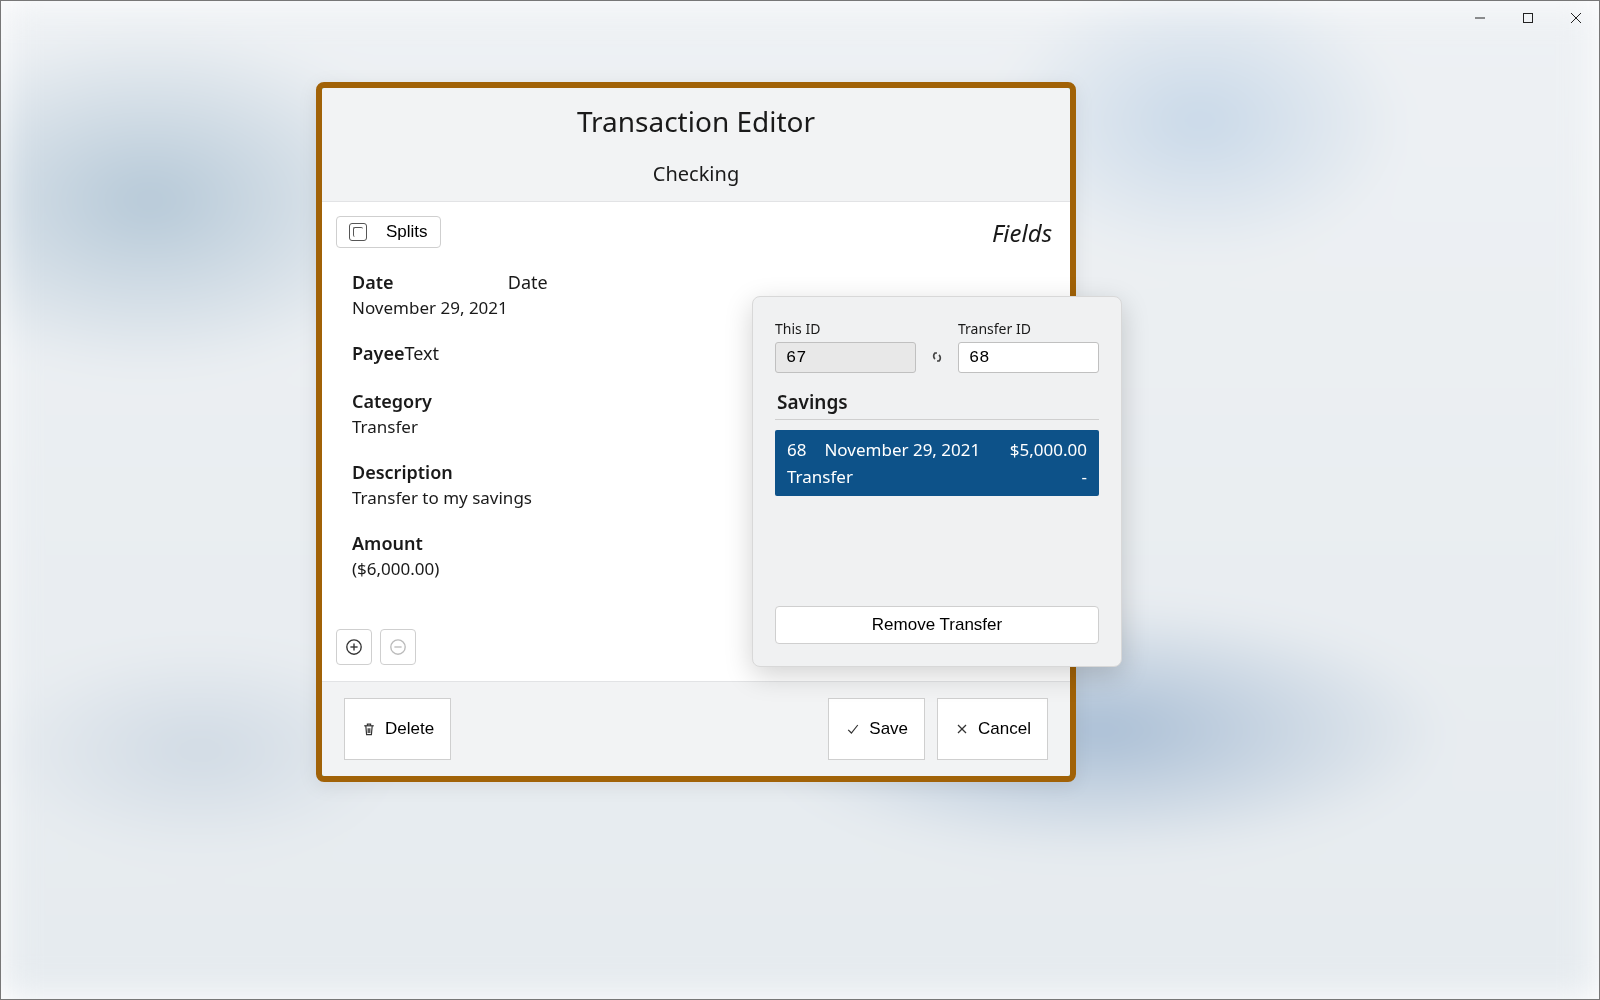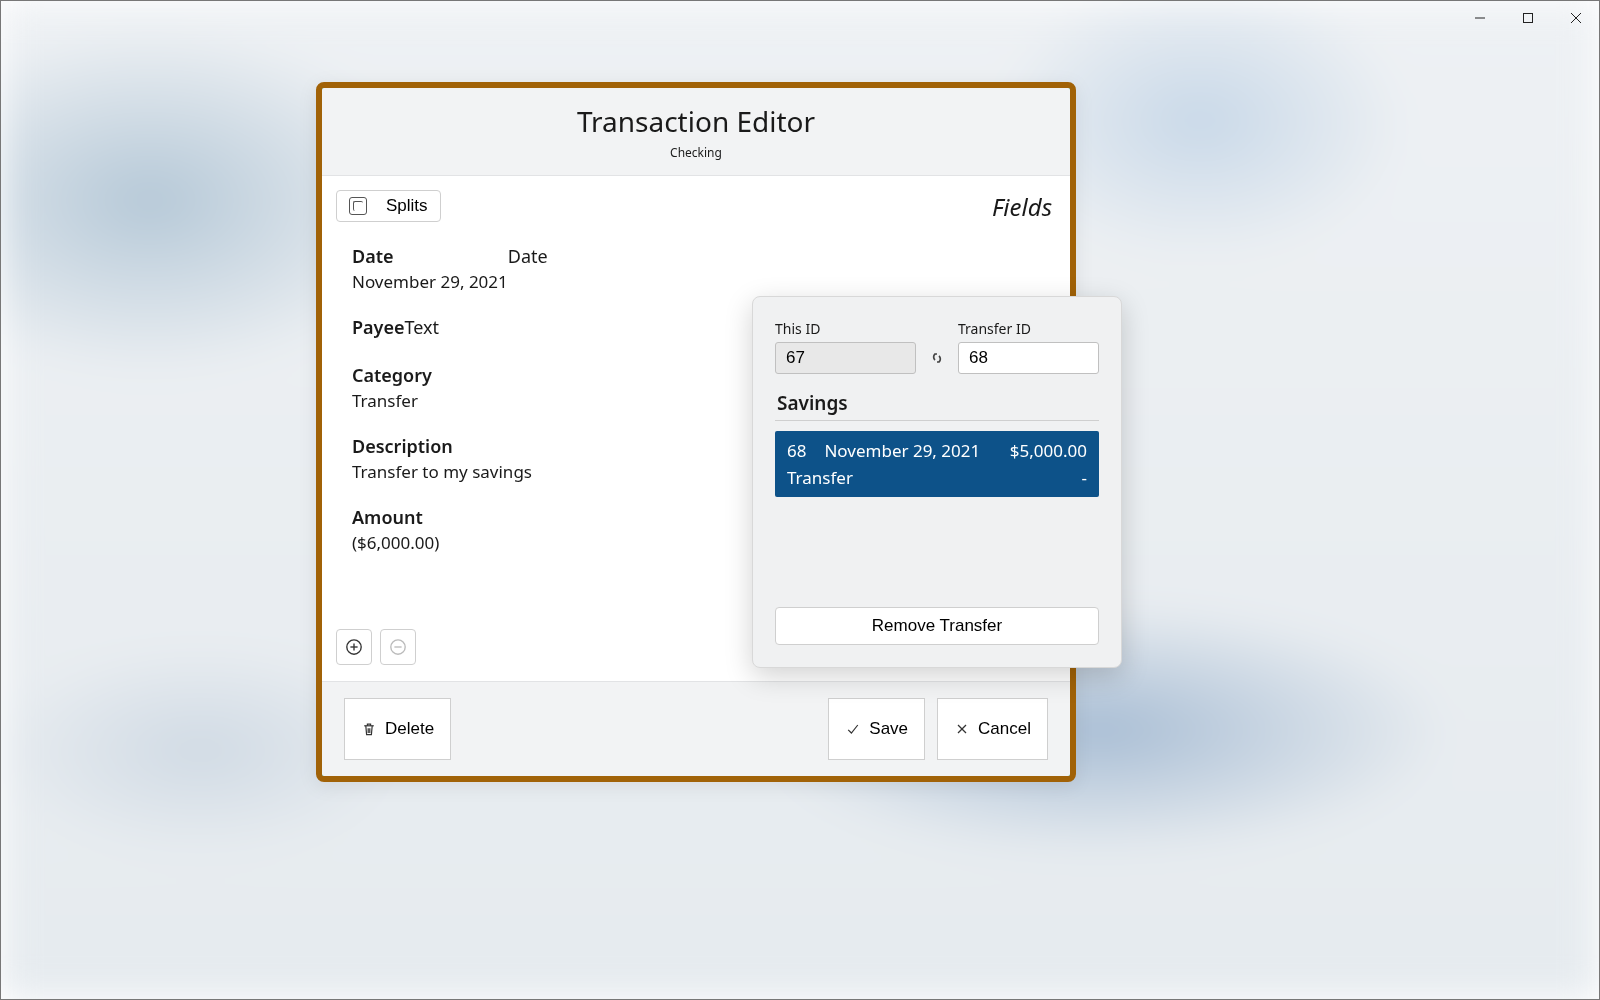--- a/index.html
+++ b/index.html
@@ -28,21 +28,21 @@
     position: absolute; left: 316px; top: 82px; width: 760px; height: 700px;
     background: #14b8a6; border: 6px solid #a16207; border-radius: 8px;
     box-shadow: 0 4px 20px rgba(0,0,0,0.08);
     display: flex; flex-direction: column; overflow: hidden;
   }
   .dialog-header {
     background: #f2f3f4; border-bottom: 1px solid #e2e3e5;
     padding: 14px 0 14px 0; text-align: center;
   }
   .dialog-title { font-size: 28px; font-weight: 400; }
-  .dialog-sub { font-size: 12px; margin-top: 4px; }
+  .dialog-sub { font-size: 20px; margin-top: 20px; }
 
   .dialog-body { flex: 1; position: relative; padding: 14px 14px 0 14px; background: #fff; }
 
   .splits-btn {
     display: inline-flex; align-items: center; gap: 19px;
     border: 1px solid #cfcfcf; background: #fff; border-radius: 4px;
     padding: 5px 12px; font-size: 17px;
   }
   .splits-btn .ico { width: 18px; height: 18px; border: 1.5px solid #555; border-radius: 3px; position: relative; }
   .splits-btn .ico::before { content:""; position:absolute; inset:3px; border:1.5px solid #555; border-radius:2px; border-right:none; border-bottom:none; }
@@ -97,21 +97,21 @@
     position: absolute; left: 752px; top: 296px; width: 370px;
     background: #f0f1f2; border: 1px solid #d8d8d8; border-radius: 8px;
     box-shadow: 0 8px 28px rgba(0,0,0,0.18);
     padding: 22px;
   }
   .id-row { display: flex; align-items: flex-end; gap: 10px; }
   .id-col { flex: 1; }
   .id-col label { font-size: 14px; display:block; margin-bottom: 4px; }
   .id-input {
     width: 100%; font-size: 17px; padding: 5px 10px;
-    border: 1px solid #c0c0c0; background: #fff; border-radius: 3px;
+    border: 1px solid #c0c0c0; background: #fff; border-radius: 3px; font-family: Liberation Mono, monospace;
   }
   .id-input.ro { background: #e8e8e8; }
   .link-ico { width: 22px; height: 32px; display:flex; align-items:center; justify-content:center; }
   .link-ico svg { width: 20px; height: 20px; stroke:#444; stroke-width:1.7; fill:none; }
 
   .pop-account { font-size: 19px; font-weight: 600; margin: 16px 2px 4px 2px; }
   .pop-divider { border: none; border-top: 1px solid #cfcfcf; margin-bottom: 10px; }
 
   .pop-txn {
     background: #0d5289; color: #fff; border-radius: 2px;

